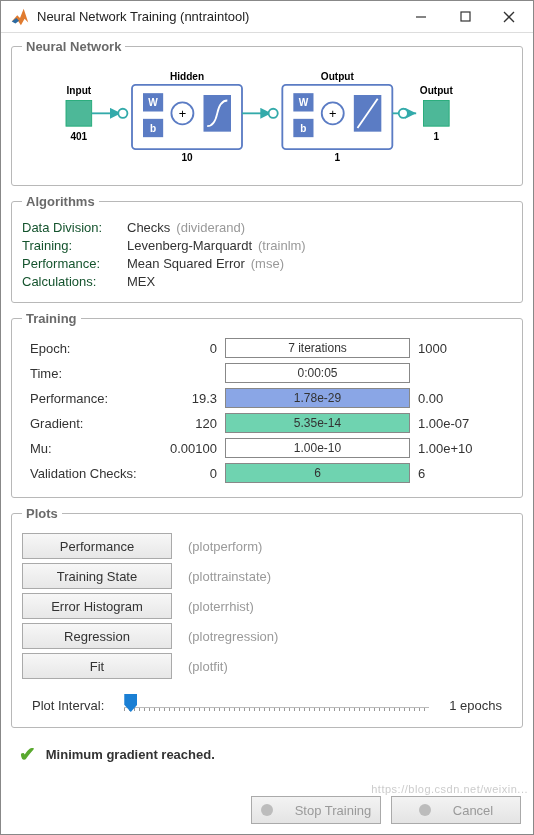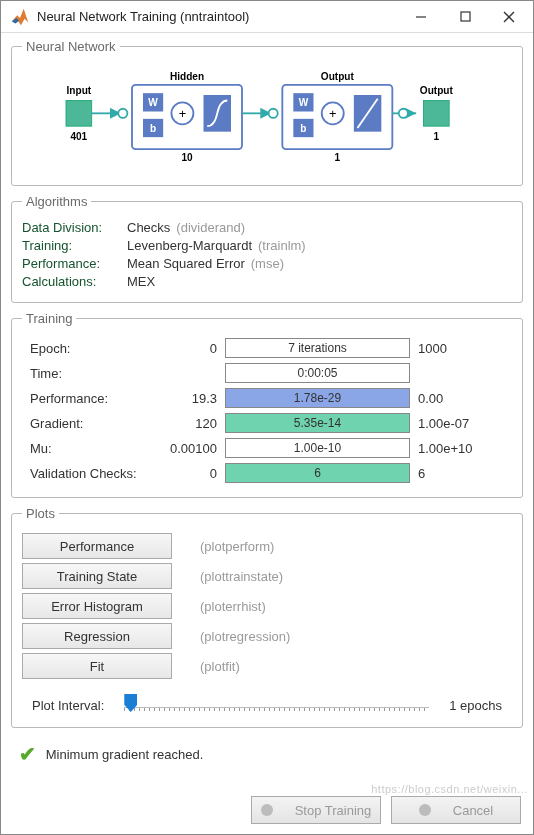--- a/index.html
+++ b/index.html
@@ -9,52 +9,52 @@
   .titlebar { display: flex; align-items: center; height: 32px; padding: 0 2px;
               border-bottom: 1px solid #ddd; }
   .titlebar .logo { width: 22px; height: 22px; margin: 0 6px; }
   .titlebar .title { flex: 1; font-size: 13px; color: #222; }
   .titlebar .winbtn { width: 44px; height: 30px; display: flex; align-items: center;
                       justify-content: center; font-size: 14px; color: #333;
                       cursor: pointer; }
   .content { flex: 1; padding: 6px 10px 8px 10px; overflow: hidden; }
   fieldset { border: 1px solid #b8b8b8; border-radius: 3px; margin-bottom: 8px;
              padding: 8px 10px 10px 10px; }
-  legend { color: #6a6a6a; font-weight: 400; font-size: 13px; padding: 0 4px; }
+  legend { color: #6a6a6a; font-weight: 700; font-size: 13px; padding: 0 4px; }
   .nn-diagram { height: 110px; }
   .alg-row { display: flex; margin: 3px 0; }
   .alg-label { width: 105px; color: #14532d; }
   .alg-val { color: #333; }
   .alg-func { color: #999; margin-left: 6px; }
   .prog-row { display: flex; align-items: center; margin: 3px 8px; height: 22px; }
   .prog-label { width: 130px; }
   .prog-start { width: 65px; text-align: right; padding-right: 8px; }
   .prog-bar-wrap { width: 185px; border: 1px solid #888; height: 20px; background: #fff;
                    position: relative; display: flex; align-items: center;
                    justify-content: center; font-size: 12px; }
   .prog-bar-fill { position: absolute; left: 0; top: 0; bottom: 0; }
   .prog-bar-text { position: relative; z-index: 1; }
   .prog-end { width: 80px; padding-left: 8px; }
   .plot-row { display: flex; align-items: center; margin: 4px 0; }
   .plot-btn { width: 150px; height: 26px; border: 1px solid #aaa;
               background: linear-gradient(#f7f7f7,#e7e7e7); cursor: pointer;
               font-size: 13px; color: #333; }
-  .plot-func { margin-left: 28px; color: #9a9a9a; font-size: 13px; text-align: right; }
+  .plot-func { margin-left: 16px; color: #9a9a9a; font-size: 13px; text-align: right; }
   .interval-row { display: flex; align-items: center; margin-top: 14px; padding: 0 10px; }
   .interval-label { margin-right: 8px; }
   .slider-wrap { flex: 1; position: relative; height: 24px; margin: 0 12px; }
   .slider-track { position: absolute; top: 14px; left: 0; right: 0; height: 4px;
                   background: repeating-linear-gradient(90deg,#999 0,#999 1px,transparent 1px,transparent 5px);
                   border-top: 1px solid #bbb; }
   .slider-thumb { position: absolute; top: 1px; left: 0; width: 13px; height: 18px;
                   background: #1a7fd4; clip-path: polygon(0 0,100% 0,100% 60%,50% 100%,0 60%); }
   .interval-val { margin-left: 8px; }
   .status-row { display: flex; align-items: center; padding: 6px 8px; gap: 10px; }
   .check { color: #59a92e; font-size: 20px; font-weight: bold; }
-  .status-text { font-weight: 400; color: #333; }
+  .status-text { font-weight: 700; color: #333; }
   .bottom-buttons { display: flex; justify-content: flex-end; gap: 10px; padding: 6px 12px 10px; }
   .action-btn { width: 130px; height: 28px; border: 1px solid #aaa;
                 background: linear-gradient(#f3f3f3,#e4e4e4); color: #9a9a9a;
                 display: flex; align-items: center; justify-content: center; gap: 22px;
                 font-size: 13px; cursor: default; }
   .circle-icon { width: 12px; height: 12px; border-radius: 50%; background: #bcbcbc;
                  display: inline-block; }
   .watermark { position: absolute; bottom: 40px; right: 6px; color: #ccc;
                font-size: 11px; letter-spacing: .5px; }
 </style>

